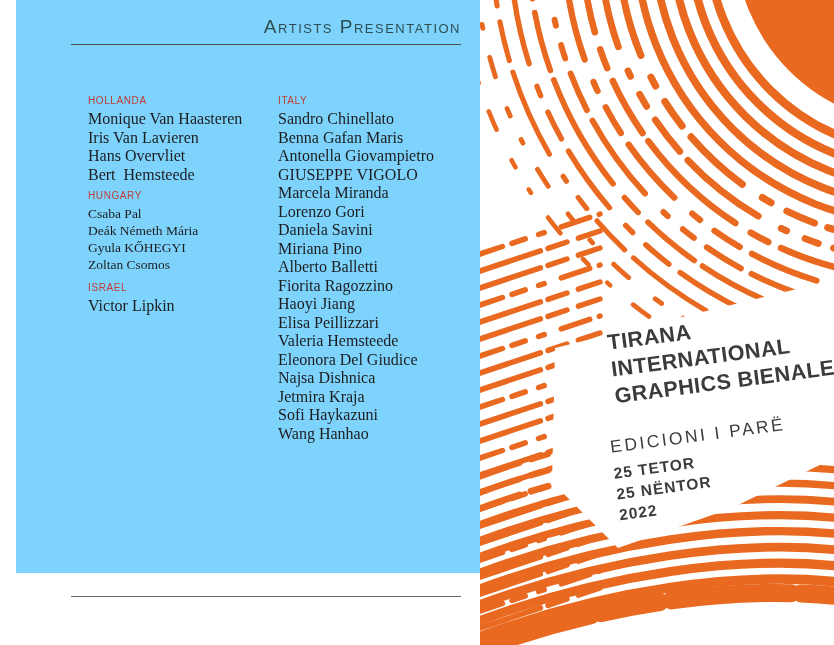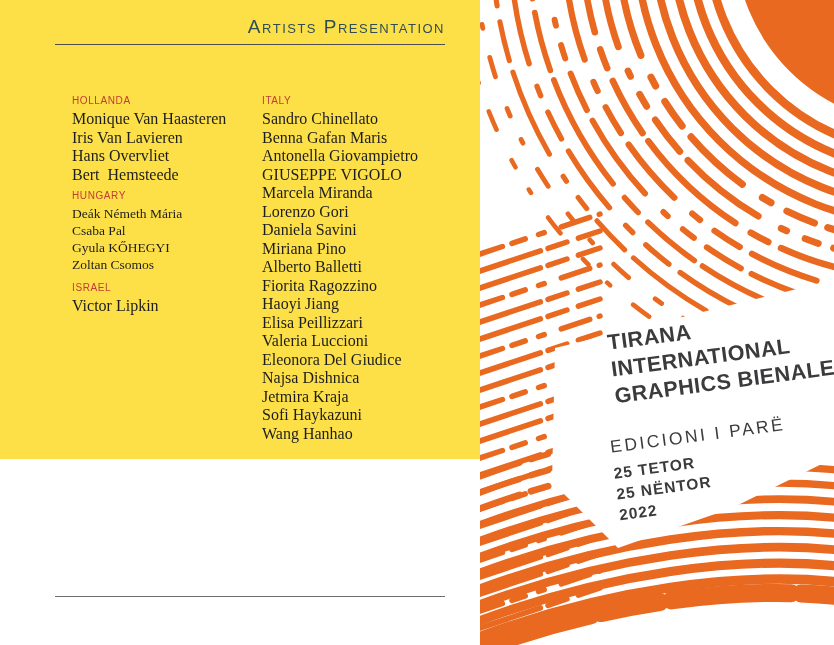--- a/index.html
+++ b/index.html
@@ -7,21 +7,21 @@
     --heading-red:#c03c35;
     --header-teal:#2f4e52;
     --poster-text:#3b3b3d;
     --ink:#1d1d1f;
   }
   *{margin:0;padding:0;box-sizing:border-box;}
   body{font-family:"Liberation Sans",sans-serif;background:#fff;}
   .stage{position:relative;width:834px;height:645px;background:#fff;overflow:hidden;}
 
   
-  .left-page{position:absolute;left:0;top:0;width:480px;height:459px;background:#fde047;}
+  .left-page{position:absolute;left:16px;top:0;width:480px;height:573px;background:#7dd3fc;}
   .page-header{position:absolute;top:16px;left:55px;width:390px;text-align:right;
     font-variant:small-caps;letter-spacing:1.5px;font-size:19px;font-weight:400;
     color:var(--header-teal);font-family:"Liberation Sans",sans-serif;}
   .rule-top{position:absolute;top:44px;left:55px;width:390px;border-top:1.5px solid #4d4d4d;}
   .rule-bottom{position:absolute;top:596px;left:55px;width:390px;border-top:1px solid #6d6d6d;}
   .col{position:absolute;top:95px;}
   .col1{left:72px;width:185px;}
   .col2{left:262px;width:215px;}
   .section + .section{margin-top:6px;}
   .section.sec-2{margin-top:36px;}
@@ -56,22 +56,22 @@
     <div class="col col1" id="col1">
         <div class="section sec-0">
           <div class="country">HOLLANDA</div>
           <div class="name">Monique Van Haasteren</div>
           <div class="name">Iris Van Lavieren</div>
           <div class="name">Hans Overvliet</div>
           <div class="name">Bert  Hemsteede</div>
         </div>
         <div class="section sec-1 compact">
           <div class="country">HUNGARY</div>
+          <div class="name">Csaba Pal</div>
           <div class="name">Deák Németh Mária</div>
-          <div class="name">Csaba Pal</div>
           <div class="name">Gyula KŐHEGYI</div>
           <div class="name">Zoltan Csomos</div>
         </div>
         <div class="section sec-3">
           <div class="country">ISRAEL</div>
           <div class="name">Victor Lipkin</div>
         </div>
       </div>
     <div class="col col2" id="col2">
         <div class="section sec-0">
@@ -81,21 +81,21 @@
           <div class="name">Antonella Giovampietro</div>
           <div class="name">GIUSEPPE VIGOLO</div>
           <div class="name">Marcela Miranda</div>
           <div class="name">Lorenzo Gori</div>
           <div class="name">Daniela Savini</div>
           <div class="name">Miriana Pino</div>
           <div class="name">Alberto Balletti</div>
           <div class="name">Fiorita Ragozzino</div>
           <div class="name">Haoyi Jiang</div>
           <div class="name">Elisa Peillizzari</div>
-          <div class="name">Valeria Luccioni</div>
+          <div class="name">Valeria Hemsteede</div>
           <div class="name">Eleonora Del Giudice</div>
           <div class="name">Najsa Dishnica</div>
           <div class="name">Jetmira Kraja</div>
           <div class="name">Sofi Haykazuni</div>
           <div class="name">Wang Hanhao</div>
         </div>
       </div>
     <div class="rule-bottom"></div>
   </div>
 

